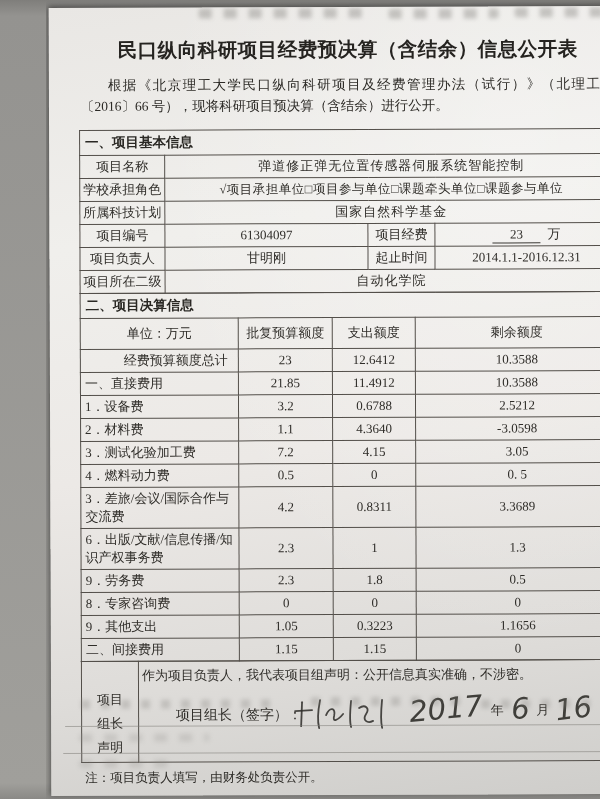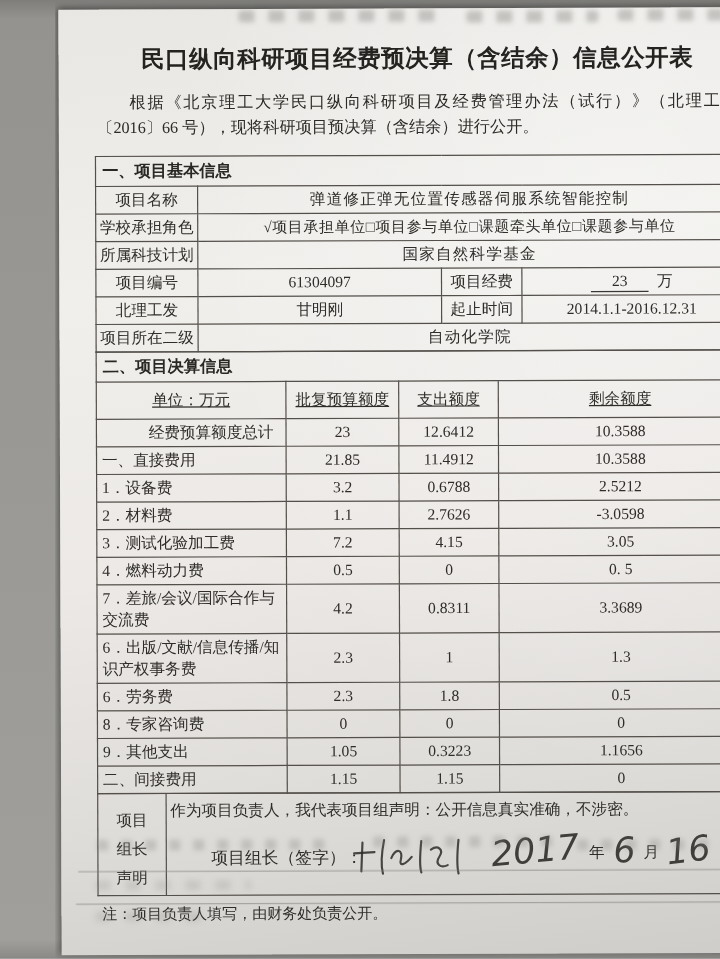--- a/index.html
+++ b/index.html
@@ -31,27 +31,27 @@
   .t td{border:1px solid #534f4a;font-size:13px;color:#2f2d29;padding:2px 3px;vertical-align:middle;}
   td.sec{font-family:"Liberation Sans","DejaVu Sans",sans-serif;font-weight:bold;font-size:13.5px;color:#2a2824;padding:3px 5px;}
   td.lab{text-align:center;}
   td.val{text-align:center;}
   .big{font-size:16px;letter-spacing:1px;}
   .med{font-size:14px;font-family:Liberation Serif, serif;}
   td.chk{text-align:center;font-size:12.5px;letter-spacing:0.5px;}
   .u{display:inline-block;min-width:44px;border-bottom:1px solid #3a3834;text-align:center;padding:0 2px;margin-right:7px;}
   
   .t2 td{height:17px;}
-  .t2 td.colhead{height:26px;text-align:center;text-decoration:underline;}
+  .t2 td.colhead{height:26px;text-align:center;}
   .t2 td.rowlab{text-align:left;padding-left:4px;}
   .t2 td.rowlab.center{text-align:center;padding-left:36px;}
   .t2 td.num{text-align:center;}
   
   .t3 td{vertical-align:top;}
-  .t3 .vlab{padding-top:10px;border-radius:18px;}
+  .t3 .vlab{padding-top:26px;border-radius:18px;}
   .t3 .vlab span{display:block;text-align:center;font-size:13px;line-height:24px;}
   .decl-cell{padding:8px 8px 4px 8px;}
   .statement{font-size:13px;line-height:19px;margin:2px 0 8px 0;}
   .signline{position:relative;height:42px;}
   .sign-label{position:absolute;left:34px;top:14px;font-size:14px;}
   .signature{position:absolute;left:150px;top:4px;}
   .dateblock{position:absolute;right:2px;top:0;display:flex;align-items:flex-end;}
   .hw{
     font-family:"DejaVu Sans",sans-serif;font-style:italic;font-weight:400;
     font-size:29px;line-height:34px;color:#2b2a25;opacity:0.88;
@@ -109,21 +109,21 @@
           <td class="lab">所属科技计划</td>
           <td colspan="3" class="val big">国家自然科学基金</td>
         </tr>
         <tr>
           <td class="lab">项目编号</td>
           <td class="val med">61304097</td>
           <td class="lab">项目经费</td>
           <td class="val med"><span class="u">23</span><span>万</span></td>
         </tr>
         <tr>
-          <td class="lab">北理工发</td>
+          <td class="lab">项目负责人</td>
           <td class="val med">甘明刚</td>
           <td class="lab">起止时间</td>
           <td class="val med">2014.1.1-2016.12.31</td>
         </tr>
         <tr>
           <td class="lab">项目所在二级</td>
           <td colspan="3" class="val big">自动化学院</td>
         </tr>
       </tbody>
         </table>
@@ -159,49 +159,49 @@
         </tr>
         <tr>
           <td class="rowlab">1．设备费</td>
           <td class="num">3.2</td>
           <td class="num">0.6788</td>
           <td class="num">2.5212</td>
         </tr>
         <tr>
           <td class="rowlab">2．材料费</td>
           <td class="num">1.1</td>
-          <td class="num">2.7626</td>
+          <td class="num">4.3640</td>
           <td class="num">-3.0598</td>
         </tr>
         <tr>
           <td class="rowlab">3．测试化验加工费</td>
           <td class="num">7.2</td>
           <td class="num">4.15</td>
           <td class="num">3.05</td>
         </tr>
         <tr>
           <td class="rowlab">4．燃料动力费</td>
           <td class="num">0.5</td>
           <td class="num">0</td>
           <td class="num">0. 5</td>
         </tr>
         <tr>
-          <td class="rowlab">7．差旅/会议/国际合作与交流费</td>
+          <td class="rowlab">3．差旅/会议/国际合作与交流费</td>
           <td class="num">4.2</td>
           <td class="num">0.8311</td>
           <td class="num">3.3689</td>
         </tr>
         <tr>
           <td class="rowlab">6．出版/文献/信息传播/知识产权事务费</td>
           <td class="num">2.3</td>
           <td class="num">1</td>
           <td class="num">1.3</td>
         </tr>
         <tr>
-          <td class="rowlab">6．劳务费</td>
+          <td class="rowlab">9．劳务费</td>
           <td class="num">2.3</td>
           <td class="num">1.8</td>
           <td class="num">0.5</td>
         </tr>
         <tr>
           <td class="rowlab">8．专家咨询费</td>
           <td class="num">0</td>
           <td class="num">0</td>
           <td class="num">0</td>
         </tr>

